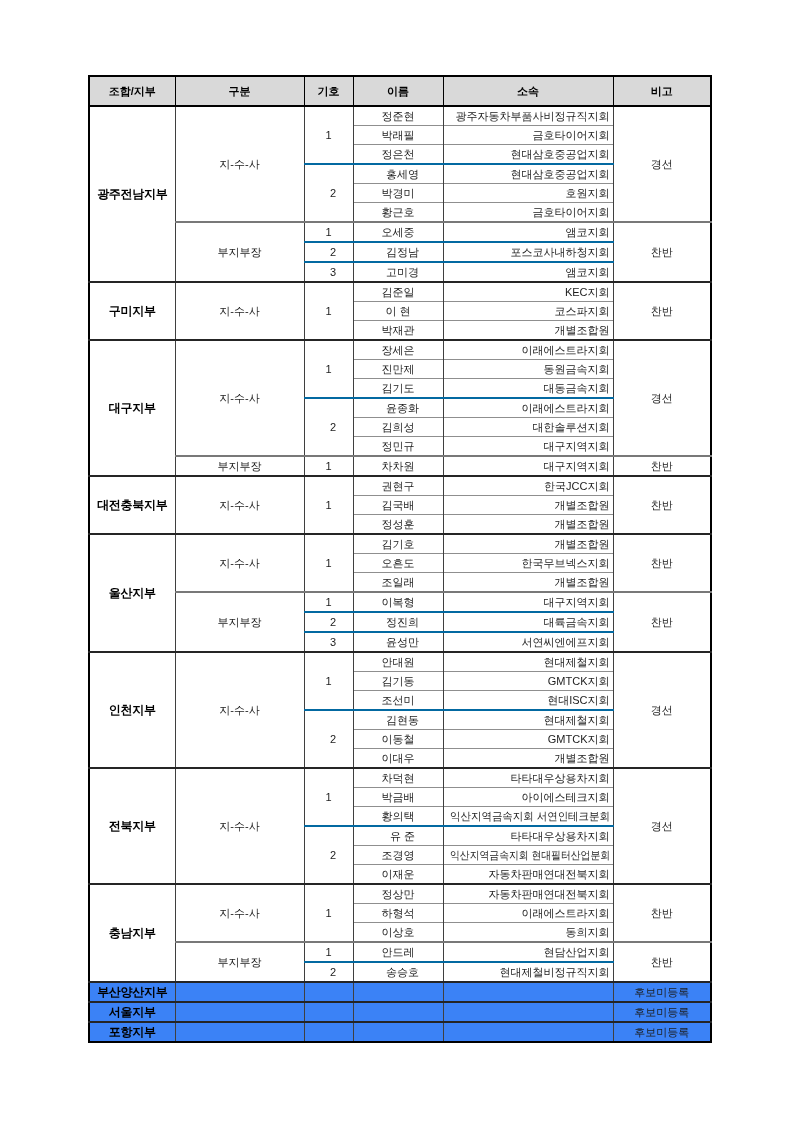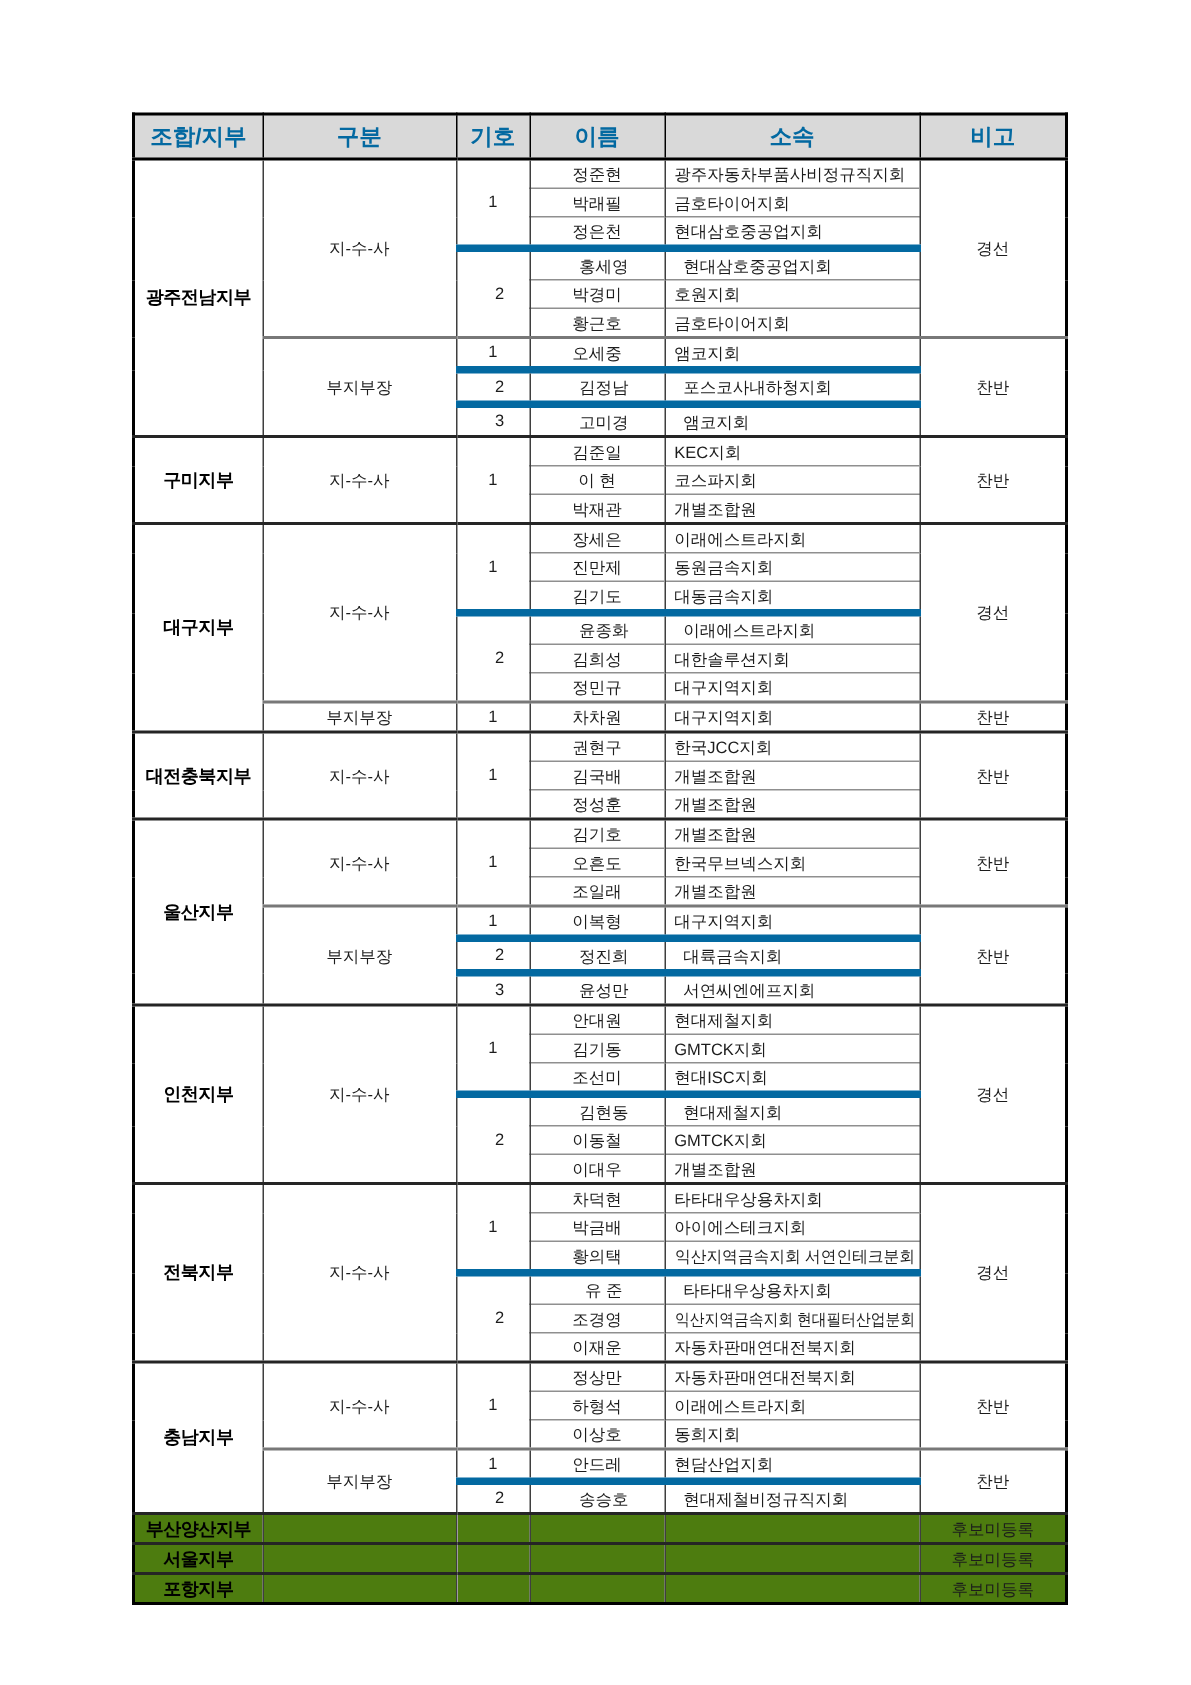--- a/index.html
+++ b/index.html
@@ -8,37 +8,37 @@
     font-family:"Liberation Sans","DejaVu Sans",sans-serif;
     -webkit-font-smoothing:antialiased;
   }
   .page { position:absolute; inset:0; background:#ffffff; }
   table.candidates {
     position:absolute; left:88px; top:75px; width:622px;
     border-collapse:collapse; table-layout:fixed;
     border:2px solid #000000;
   }
   th {
-    background:#d9d9d9; color:#0369a1;
+    background:#d9d9d9; color:#000000;
     border:1px solid #000000; border-bottom:2px solid #000000;
-    font-size:15px; font-weight:bold; height:28px; padding:0 2px;
+    font-size:11px; font-weight:bold; height:28px; padding:0 2px;
     letter-spacing:0px;
   }
   td {
     border-left:1px solid #3f3f3f; border-right:1px solid #3f3f3f;
     border-top:1px solid #8f8f8f;
     font-size:11px; color:#1c1c1c; height:18px; padding:0 3px;
     text-align:center; vertical-align:middle; overflow:hidden;
   }
   td.union { font-weight:bold; font-size:12px; color:#000000; letter-spacing:-0.3px; }
-  td.affiliation { text-align:left; padding-left:6px; }
+  td.affiliation { text-align:right; padding-left:6px; }
   tr.section-start td { border-top:2px solid #252525; }
   tr.group-start td { border-top:2px solid #787878; }
-  tr.symbol-start td { border-top:5px solid #0369a1;padding-left:12px; }
-  tr.empty-row td { background:#4d7c0f; }
+  tr.symbol-start td { border-top:2px solid #0369a1;padding-left:12px; }
+  tr.empty-row td { background:#3b82f6; }
   td .txt { display:inline-block; white-space:nowrap; }
 </style>
 </head>
 <body>
 
 <div class="page">
   <table class="candidates">
     <colgroup>
       <col style="width:86px">
       <col style="width:129px">

